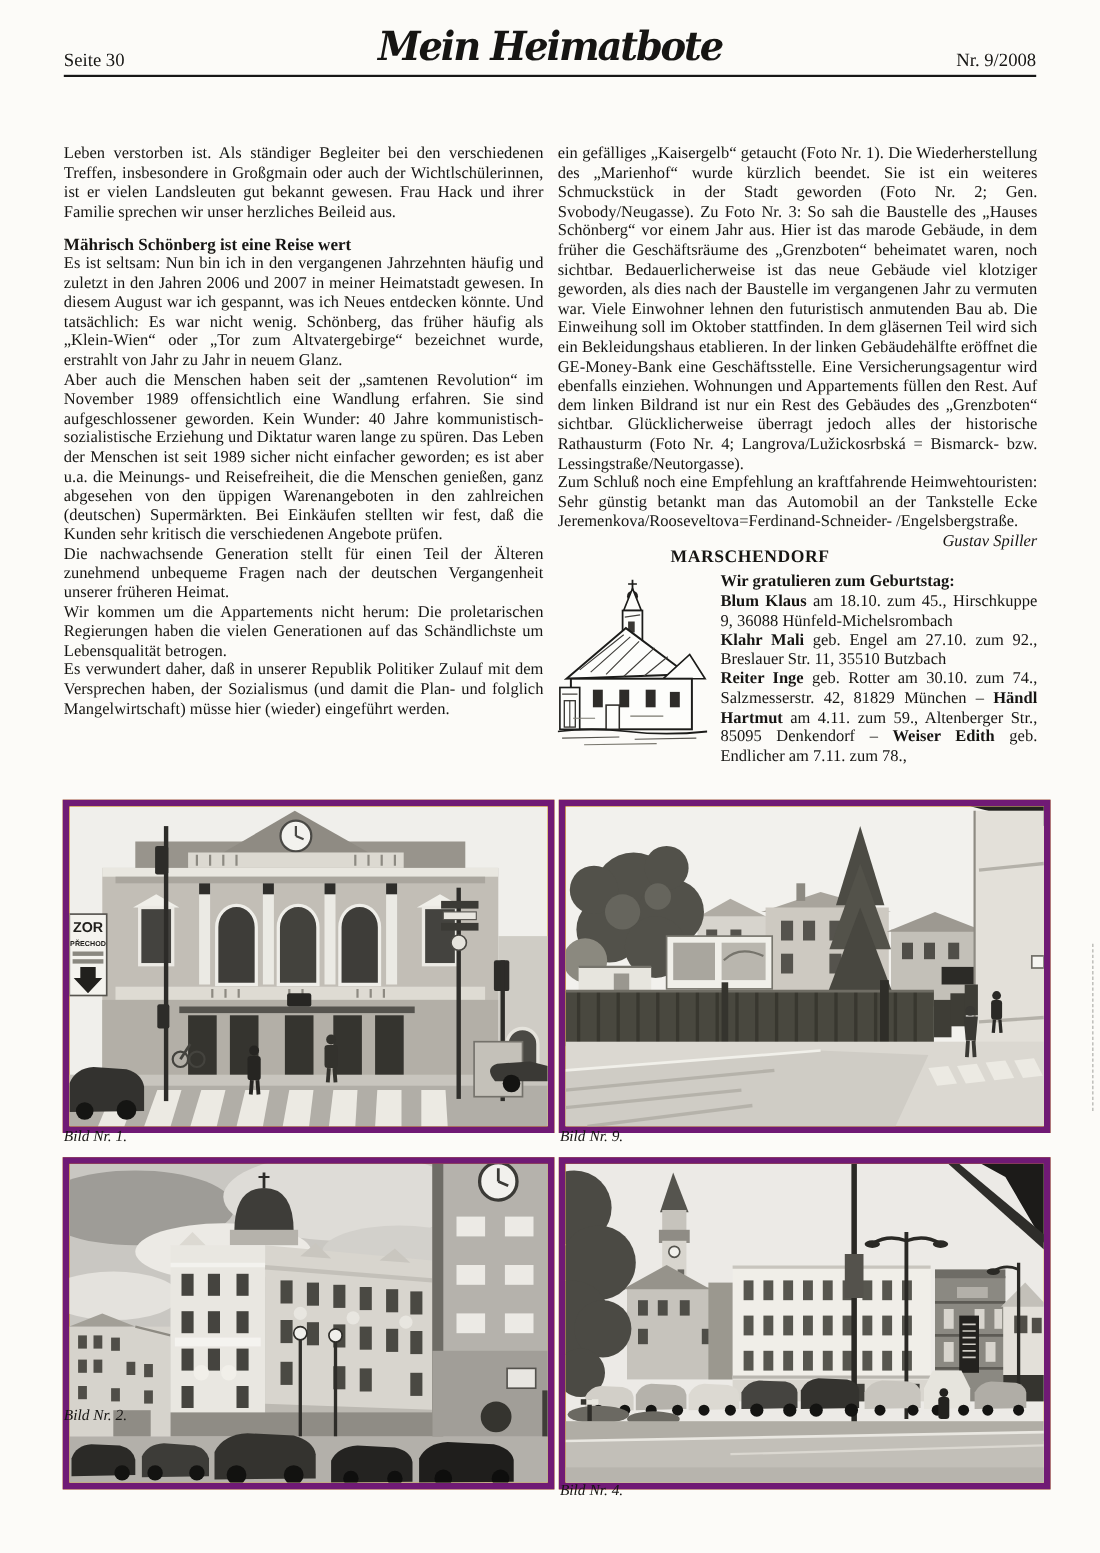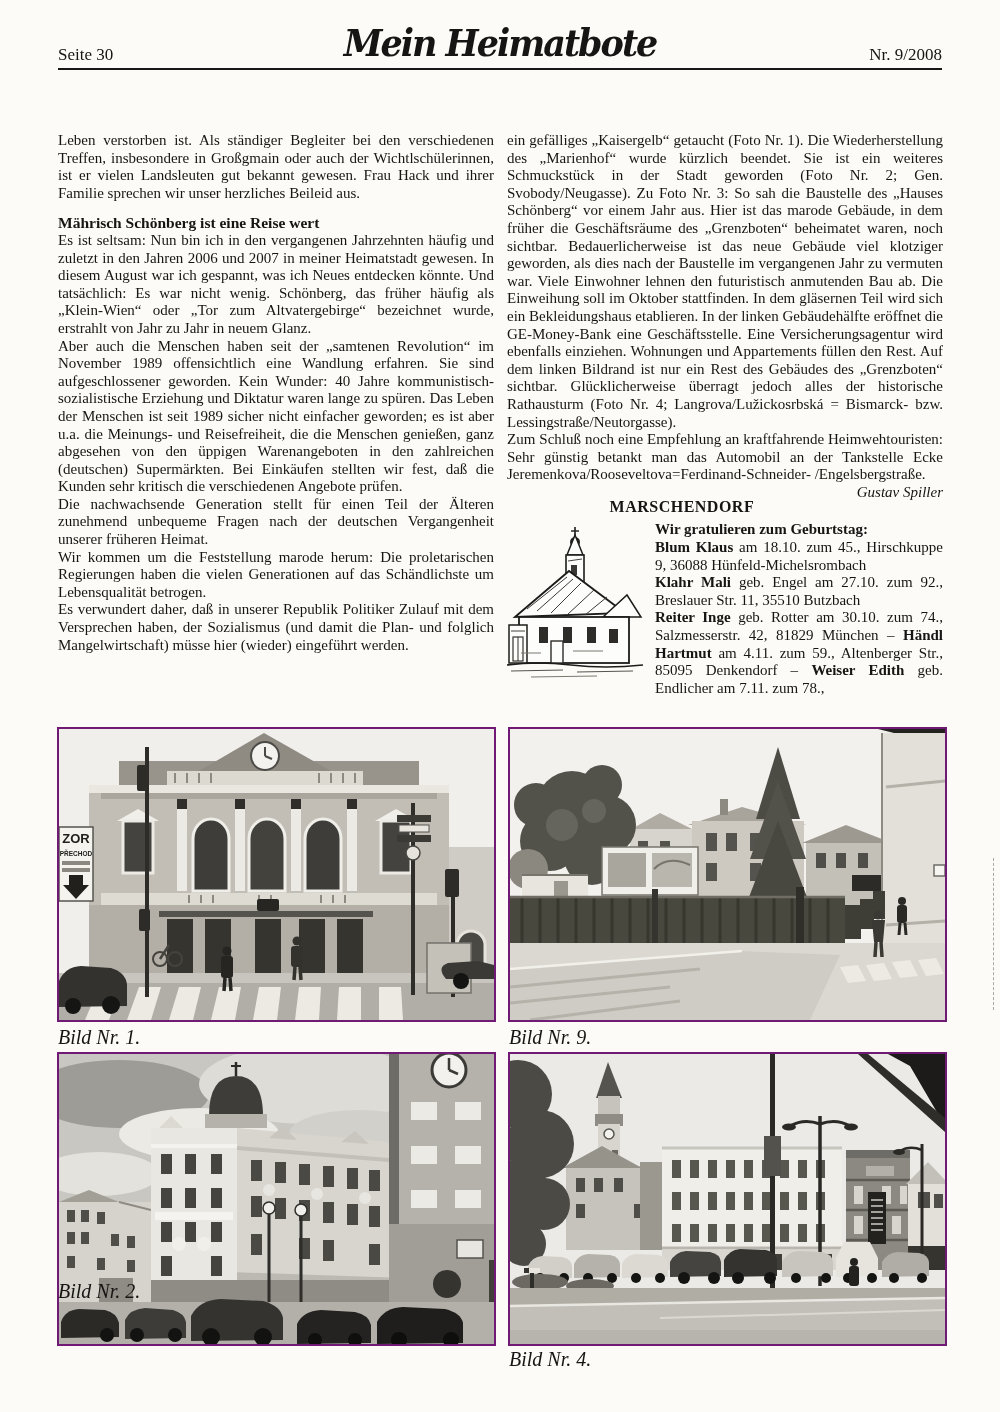--- a/index.html
+++ b/index.html
@@ -19,41 +19,41 @@
   .col p{margin:0;}
   p.subhead{font-weight:bold;font-size:15.5px;margin-top:12px;text-align:left;}
   .sig{float:right;font-style:italic;}
   .m-head{font-weight:bold;font-size:16px;text-align:center;letter-spacing:.5px;margin:14px 0 6px 0;}
   .m-block{overflow:visible;}
   .church{float:left;width:136px;height:158px;margin:4px 12px 2px 0;}
   .m-greet{font-weight:bold;text-align:left;}
   .entry{margin-top:7px;}
   b{font-weight:bold;}
   
-  .photo{border:2px solid #701a75;background:#eab308;overflow:hidden;}
+  .photo{border:6px solid #701a75;background:#eab308;overflow:hidden;}
   .photo svg{display:block;}
-  .caption{font-style:italic;font-size:20px;}
+  .caption{font-style:italic;font-size:14px;}
   .scanmark{left:993px;top:858px;height:152px;width:0;border-left:1px dashed #a9a9a4;}
 </style>
 </head>
 <body>
 
 <div class="abs header">
   <div class="pageno">Seite 30</div>
   <div class="masthead">Mein Heimatbote</div>
   <div class="issueno">Nr. 9/2008</div>
 </div>
 
 <div class="abs col col-left">
   <p>Leben verstorben ist. Als ständiger Begleiter bei den verschiedenen Treffen, insbesondere in Großgmain oder auch der Wichtlschülerinnen, ist er vielen Landsleuten gut bekannt gewesen. Frau Hack und ihrer Familie sprechen wir unser herzliches Beileid aus.</p>
   <p class="subhead">Mährisch Schönberg ist eine Reise wert</p>
   <p>Es ist seltsam: Nun bin ich in den vergangenen Jahrzehnten häufig und zuletzt in den Jahren 2006 und 2007 in meiner Heimatstadt gewesen. In diesem August war ich gespannt, was ich Neues entdecken könnte. Und tatsächlich: Es war nicht wenig. Schönberg, das früher häufig als „Klein-Wien“ oder „Tor zum Altvatergebirge“ bezeichnet wurde, erstrahlt von Jahr zu Jahr in neuem Glanz.</p>
   <p>Aber auch die Menschen haben seit der „samtenen Revolution“ im November 1989 offensichtlich eine Wandlung erfahren. Sie sind aufgeschlossener geworden. Kein Wunder: 40 Jahre kommunistisch-sozialistische Erziehung und Diktatur waren lange zu spüren. Das Leben der Menschen ist seit 1989 sicher nicht einfacher geworden; es ist aber u.a. die Meinungs- und Reisefreiheit, die die Menschen genießen, ganz abgesehen von den üppigen Warenangeboten in den zahlreichen (deutschen) Supermärkten. Bei Einkäufen stellten wir fest, daß die Kunden sehr kritisch die verschiedenen Angebote prüfen.</p>
   <p>Die nachwachsende Generation stellt für einen Teil der Älteren zunehmend unbequeme Fragen nach der deutschen Vergangenheit unserer früheren Heimat.</p>
-  <p>Wir kommen um die Feststellung marode herum: Die proletarischen Regierungen haben die vielen Generationen auf das Schändlichste um Lebensqualität betrogen.</p>
+  <p>Wir kommen um die Appartements nicht herum: Die proletarischen Regierungen haben die vielen Generationen auf das Schändlichste um Lebensqualität betrogen.</p>
   <p>Es verwundert daher, daß in unserer Republik Politiker Zulauf mit dem Versprechen haben, der Sozialismus (und damit die Plan- und folglich Mangelwirtschaft) müsse hier (wieder) eingeführt werden.</p>
 </div>
 
 <div class="abs col col-right">
   <p>ein gefälliges „Kaisergelb“ getaucht (Foto Nr. 1). Die Wiederherstellung des „Marienhof“ wurde kürzlich beendet. Sie ist ein weiteres Schmuckstück in der Stadt geworden (Foto Nr. 2; Gen. Svobody/Neugasse). Zu Foto Nr. 3: So sah die Baustelle des „Hauses Schönberg“ vor einem Jahr aus. Hier ist das marode Gebäude, in dem früher die Geschäftsräume des „Grenzboten“ beheimatet waren, noch sichtbar. Bedauerlicherweise ist das neue Gebäude viel klotziger geworden, als dies nach der Baustelle im vergangenen Jahr zu vermuten war. Viele Einwohner lehnen den futuristisch anmutenden Bau ab. Die Einweihung soll im Oktober stattfinden. In dem gläsernen Teil wird sich ein Bekleidungshaus etablieren. In der linken Gebäudehälfte eröffnet die GE-Money-Bank eine Geschäftsstelle. Eine Versicherungsagentur wird ebenfalls einziehen. Wohnungen und Appartements füllen den Rest. Auf dem linken Bildrand ist nur ein Rest des Gebäudes des „Grenzboten“ sichtbar. Glücklicherweise überragt jedoch alles der historische Rathausturm (Foto Nr. 4; Langrova/Lužickosrbská = Bismarck- bzw. Lessingstraße/Neutorgasse).</p>
   <p><span>Zum Schluß noch eine Empfehlung an kraftfahrende Heimwehtouristen: Sehr günstig betankt man das Automobil an der Tankstelle Ecke Jeremenkova/Rooseveltova=Ferdinand-Schneider- /Engelsbergstraße.</span> <span class="sig">Gustav Spiller</span></p>
 
   <div class="m-head">MARSCHENDORF</div>
 
   <div class="m-block">

